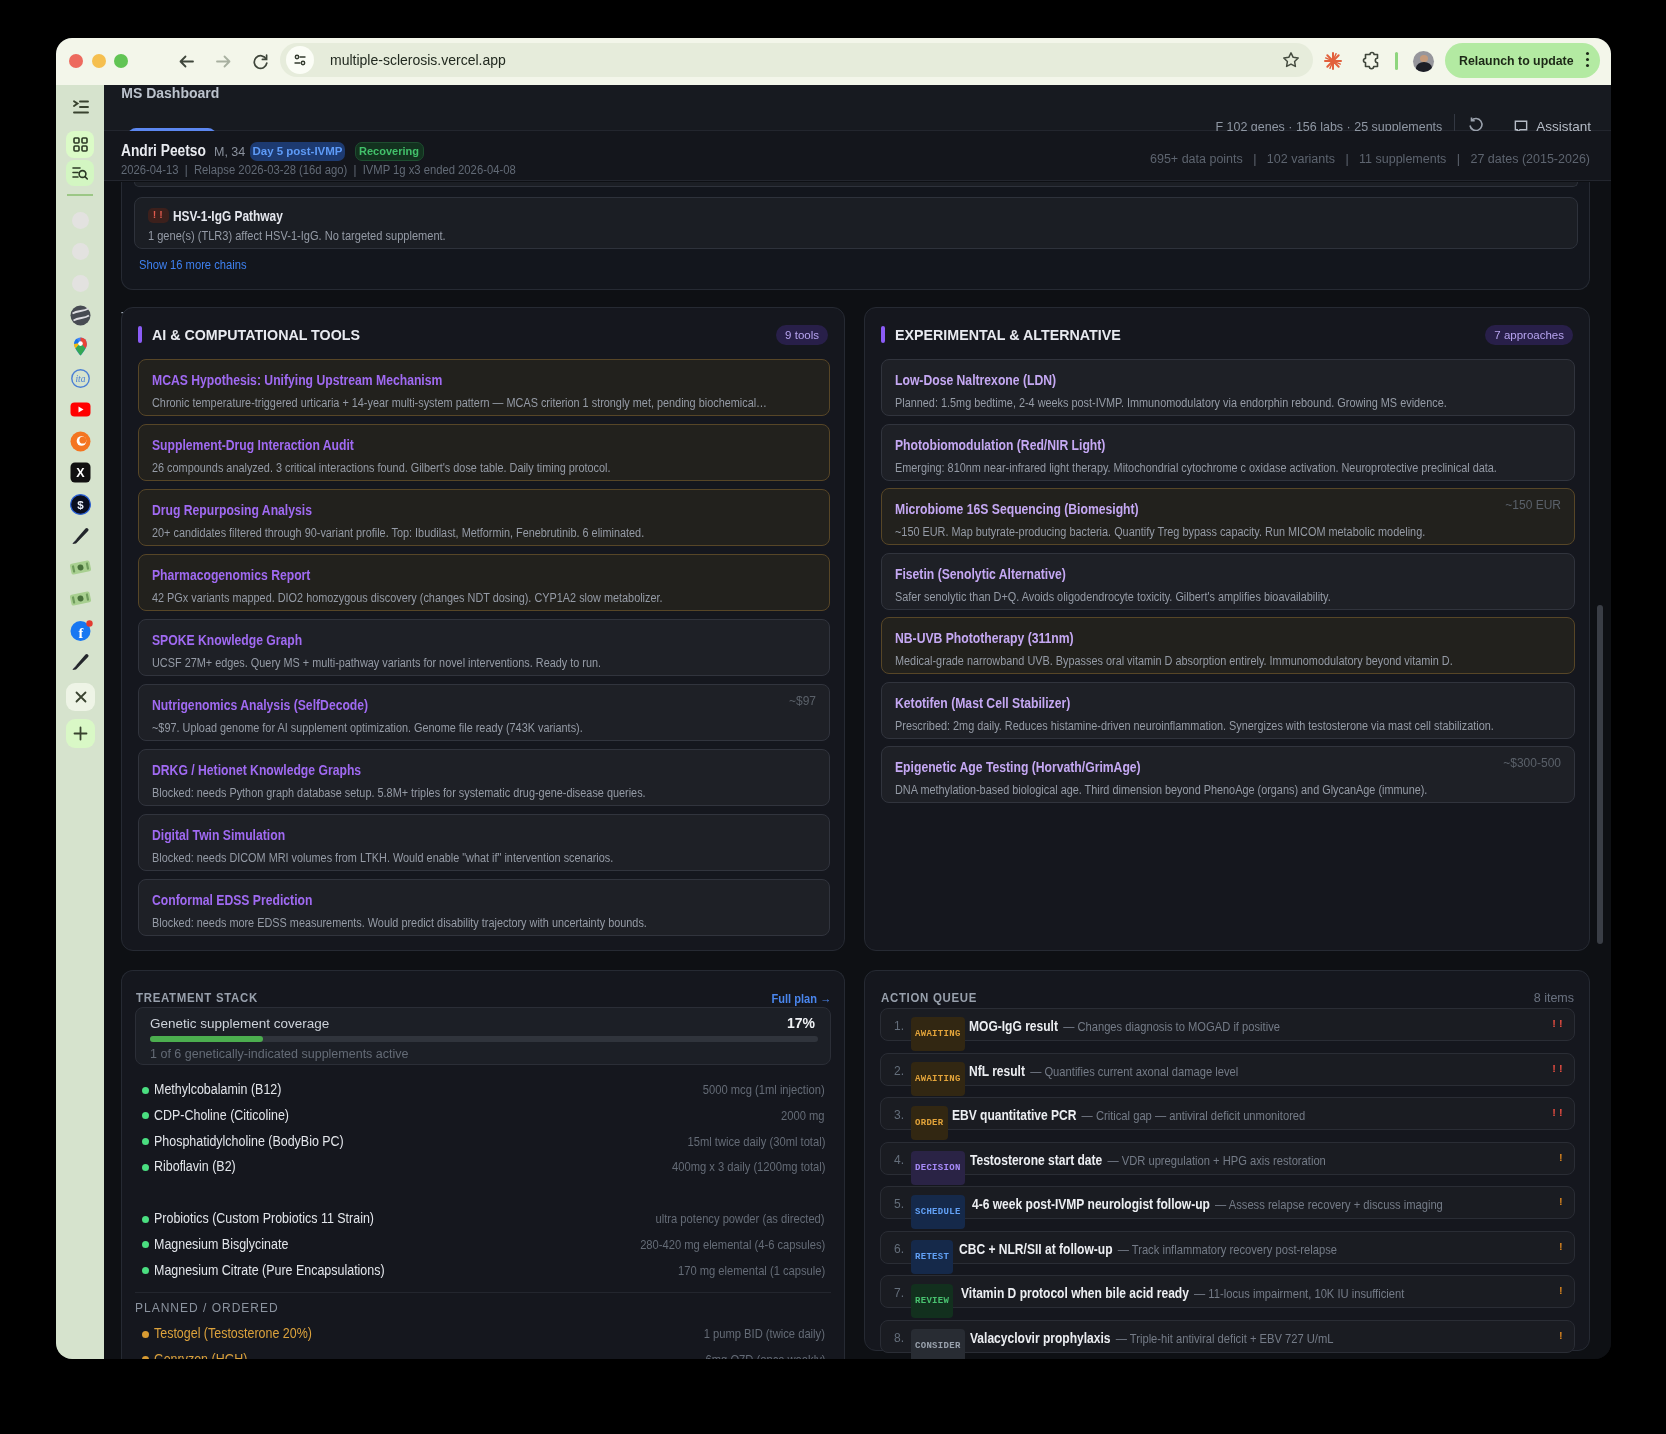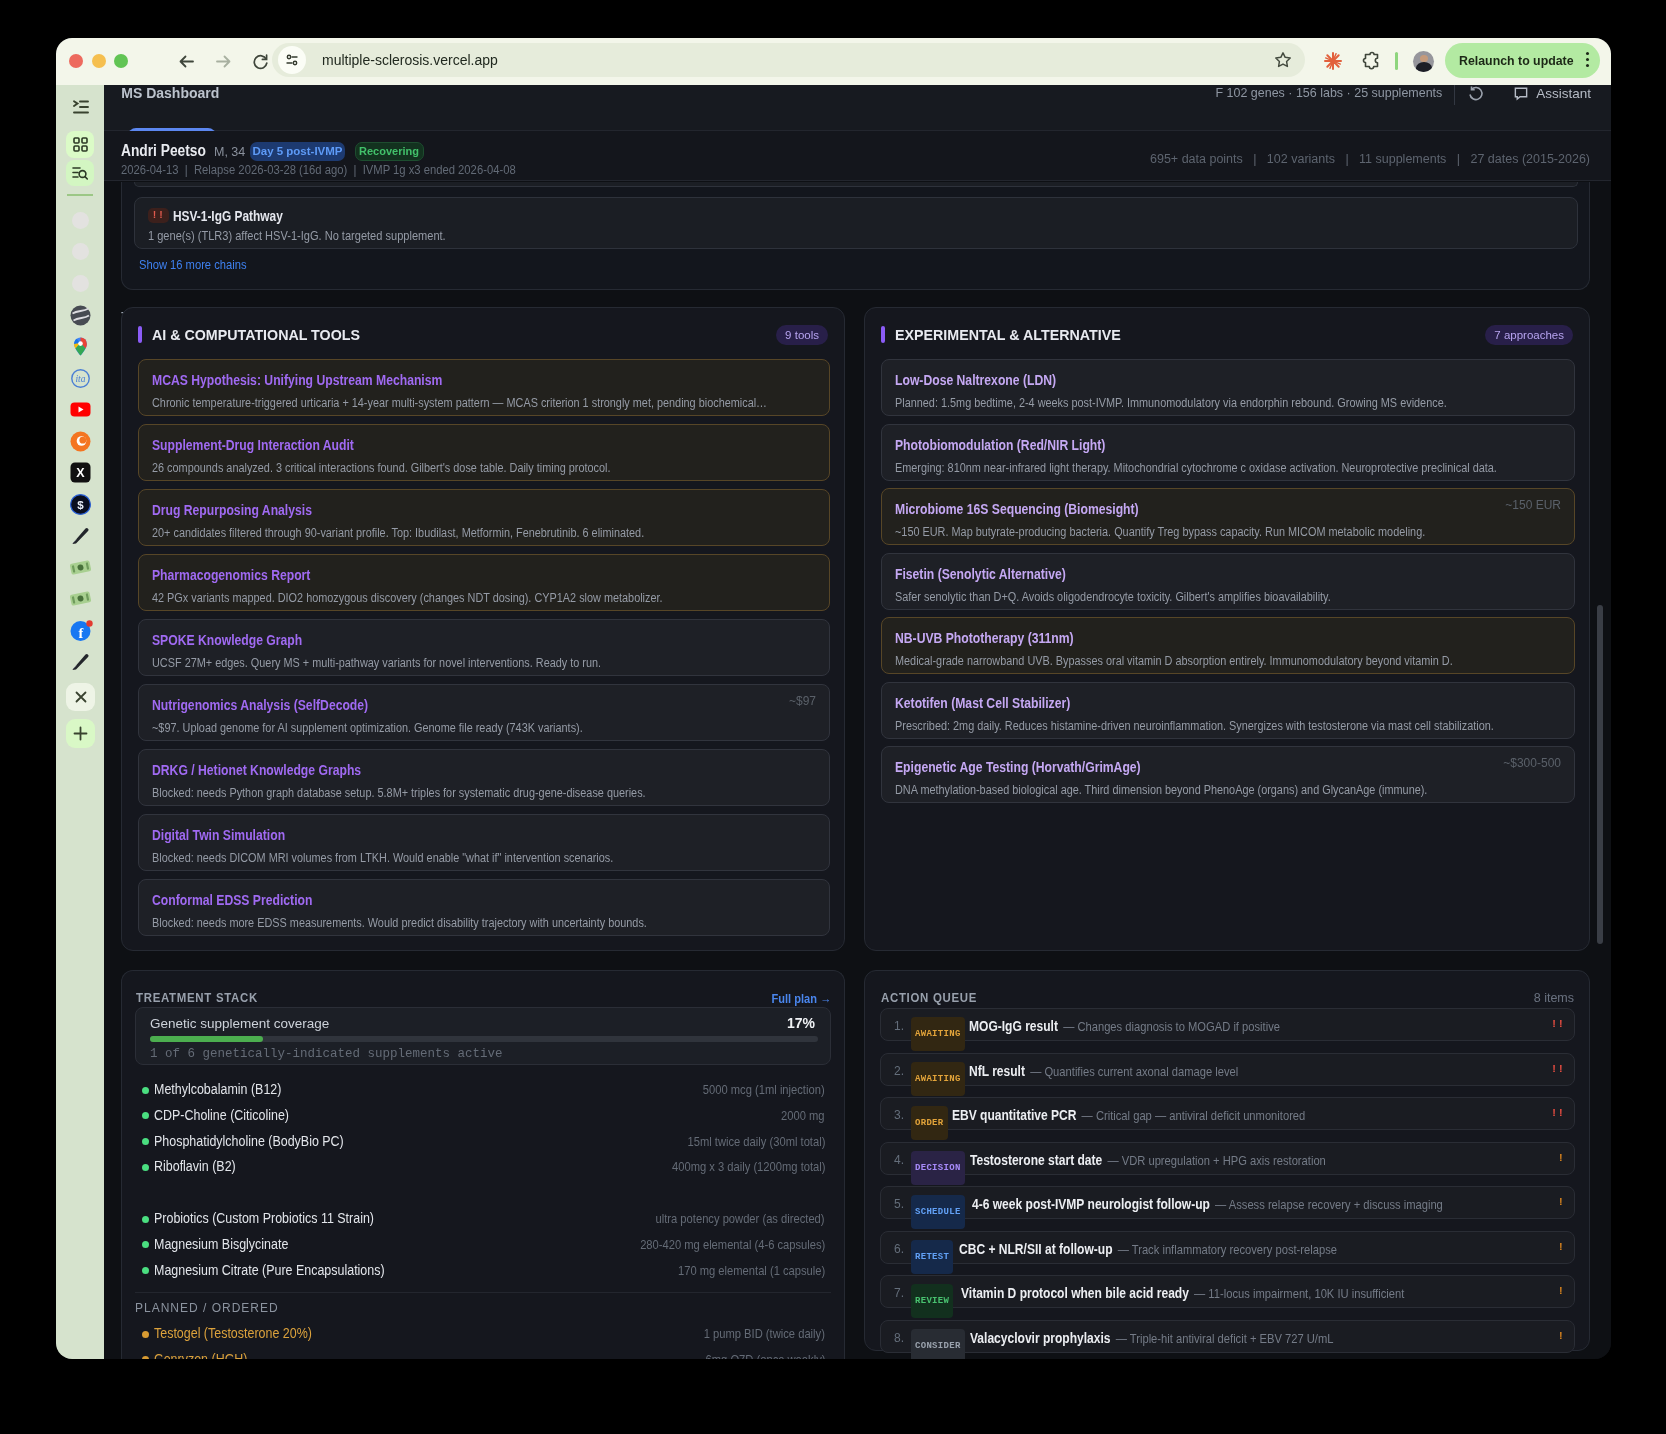--- a/index.html
+++ b/index.html
@@ -6,21 +6,21 @@
   html,body { width:1666px; height:1434px; background:#000; font-family:"Liberation Sans", sans-serif; overflow:hidden; }
   .win { position:absolute; left:56px; top:38px; width:1555px; height:1321px; border-radius:16px; overflow:hidden; background:#0e1014; }
   .chrome { position:absolute; left:0; top:0; width:100%; height:47px; background:#f3f6ea; }
   .sidebar { position:absolute; left:0; top:47px; width:48px; height:1274px; background:#d6e3cd; }
   .content { position:absolute; left:48px; top:47px; width:1507px; height:1274px; background:#0e1014; overflow:hidden; }
   .nav { position:absolute; left:0; top:0; width:100%; height:46px; background:#171a20; border-bottom:1px solid #23262e; }
   .patient { position:absolute; left:0; top:46px; width:100%; height:50px; background:#14161c; border-bottom:1px solid #23262e; }
   .navitems { position:absolute; left:17px; top:0; height:46px; display:flex; align-items:center; gap:27px; font-size:14.5px; color:#99a1ad; white-space:nowrap;flex-direction:column; }
   .navitems .brand { font-weight:bold; color:#bcc3cd; font-size:14px; }
   .pill-active { background:#5c87f0; color:#0d1524; font-weight:bold; padding:5px 14px; border-radius:8px; font-size:13.5px; margin:0 -11px 0 -8px; }
-  .navright { position:absolute; right:20px; top:0; height:49px; display:flex; align-items:flex-start; gap:14px; color:#9aa1ac; font-size:14px; white-space:nowrap; }
+  .navright { position:absolute; right:20px; top:0; height:49px; display:flex; align-items:flex-end; gap:14px; color:#9aa1ac; font-size:14px; white-space:nowrap; }
   
   .section { position:absolute; background:#15171e; border:1px solid #262a33; border-radius:12px; }
   .sec-head { position:absolute; left:16px; top:18px; display:flex; align-items:center; gap:10px; }
   .accent { width:4px; height:17px; background:#8b5cf6; border-radius:2px; }
   .sec-title { font-size:15px; font-weight:bold; color:#e8eaf0; transform:scaleX(.95); transform-origin:0 50%; white-space:nowrap; }
   .sec-badge { position:absolute; right:16px; top:17px; background:#281f49; color:#b7a3f0; font-size:11.5px; padding:4px 9px; border-radius:999px; }
   .card { position:absolute; left:16px; width:692px; height:57px; background:#1e2026; border:1px solid #31343d; border-radius:8px; padding:12px 13px 0; }
   .card.amber { background:#22211d; border-color:#574627; }
   .card .t { font-size:14px; font-weight:bold; color:#a06af2; line-height:17px; transform:scaleX(.87); transform-origin:0 50%; white-space:nowrap; }
   .card .d { font-size:12.5px; color:#959ba6; line-height:16px; margin-top:6px; white-space:nowrap; transform:scaleX(.87); transform-origin:0 50%; }
@@ -50,21 +50,21 @@
     <svg style="position:absolute;left:121px;top:14px;" width="19" height="19" viewBox="0 0 19 19" fill="none" stroke="#3f463b" stroke-width="1.8" stroke-linecap="round" stroke-linejoin="round">
         <path d="M16 9.5 H3.5 M8.5 4.5 L3.5 9.5 L8.5 14.5"></path>
       </svg>
     <svg style="position:absolute;left:158px;top:14px;" width="19" height="19" viewBox="0 0 19 19" fill="none" stroke="#a8b0a0" stroke-width="1.8" stroke-linecap="round" stroke-linejoin="round">
         <path d="M3 9.5 H15.5 M10.5 4.5 L15.5 9.5 L10.5 14.5"></path>
       </svg>
     <svg style="position:absolute;left:195px;top:14px;" width="19" height="19" viewBox="0 0 19 19" fill="none" stroke="#3f463b" stroke-width="1.7" stroke-linecap="round">
         <path d="M15.2 7.2 A6.3 6.3 0 1 0 15.8 11"></path>
         <path d="M15.6 3.2 v4.2 h-4.2" fill="none"></path>
       </svg>
-    <div style="position:absolute;left:216px;top:5px;width:1033px;height:34px;border-radius:17px;background:#e6ecdb;">
+    <div style="position:absolute;left:224px;top:5px;width:1033px;height:34px;border-radius:17px;background:#e6ecdb;">
       <div style="position:absolute;left:6px;top:3px;width:28px;height:28px;border-radius:50%;background:#fbfdf6;"></div>
       <svg style="position:absolute;left:13px;top:10px;" width:14="" height="14" width="14" viewBox="0 0 14 14" fill="none" stroke="#333a2e" stroke-width="1.4" stroke-linecap="round">
           <circle cx="4" cy="4" r="1.7"></circle>
           <path d="M7 4 H12"></path>
           <circle cx="10" cy="10" r="1.7"></circle>
           <path d="M2 10 H7"></path>
         </svg>
       <span style="position:absolute;left:50px;top:9px;font-size:14px;color:#222a20;">multiple-sclerosis.vercel.app</span>
       <svg style="position:absolute;right:13px;top:8px;" width="18" height="18" viewBox="0 0 18 18" fill="none" stroke="#454c40" stroke-width="1.5" stroke-linejoin="round">
           <path d="M9 1.8 L11.2 6.3 16.2 7 12.6 10.5 13.4 15.4 9 13.1 4.6 15.4 5.4 10.5 1.8 7 6.8 6.3 Z"></path>
@@ -312,21 +312,21 @@
     </div>
 
     <div class="section" style="left:17px;top:885px;width:724px;height:420px;border-bottom:none;border-radius:12px 12px 0 0;">
       <div style="position:absolute;left:14px;top:19px;font-size:13px;font-weight:bold;letter-spacing:0.8px;color:#98a0ac;transform:scaleX(.88);transform-origin:0 50%;white-space:nowrap;">TREATMENT STACK</div>
       <div style="position:absolute;right:13px;top:20px;font-size:13px;font-weight:bold;color:#4a86ee;transform:scaleX(.85);transform-origin:100% 50%;white-space:nowrap;">Full plan →</div>
       <div style="position:absolute;left:13px;top:36px;width:696px;height:58px;background:#1c1f26;border:1px solid #2b2e37;border-radius:8px;">
         <span style="position:absolute;left:14px;top:8px;font-size:13.5px;color:#cdd2da;">Genetic supplement coverage</span>
         <span style="position:absolute;right:15px;top:7px;font-size:14px;font-weight:bold;color:#f0f2f5;">17%</span>
         <div style="position:absolute;left:14px;top:28px;width:668px;height:6px;border-radius:3px;background:#30343c;"></div>
         <div style="position:absolute;left:14px;top:28px;width:113px;height:6px;border-radius:3px;background:#4cae4f;"></div>
-        <span style="position:absolute;left:14px;top:39px;font-size:12.5px;color:#646b76;font-family:Liberation Mono, monospace;">1 of 6 genetically-indicated supplements active</span>
+        <span style="position:absolute;left:14px;top:39px;font-size:12.5px;color:#646b76;">1 of 6 genetically-indicated supplements active</span>
       </div>
       <div class="supp-row" style="top:106.0px;">
           <div class="supp-dot"></div>
           <span class="supp-name">Methylcobalamin (B12)</span>
           <span class="supp-val">5000 mcg (1ml injection)</span>
         </div>
 <div class="supp-row" style="top:131.8px;">
           <div class="supp-dot"></div>
           <span class="supp-name">CDP-Choline (Citicoline)</span>
           <span class="supp-val">2000 mg</span>

